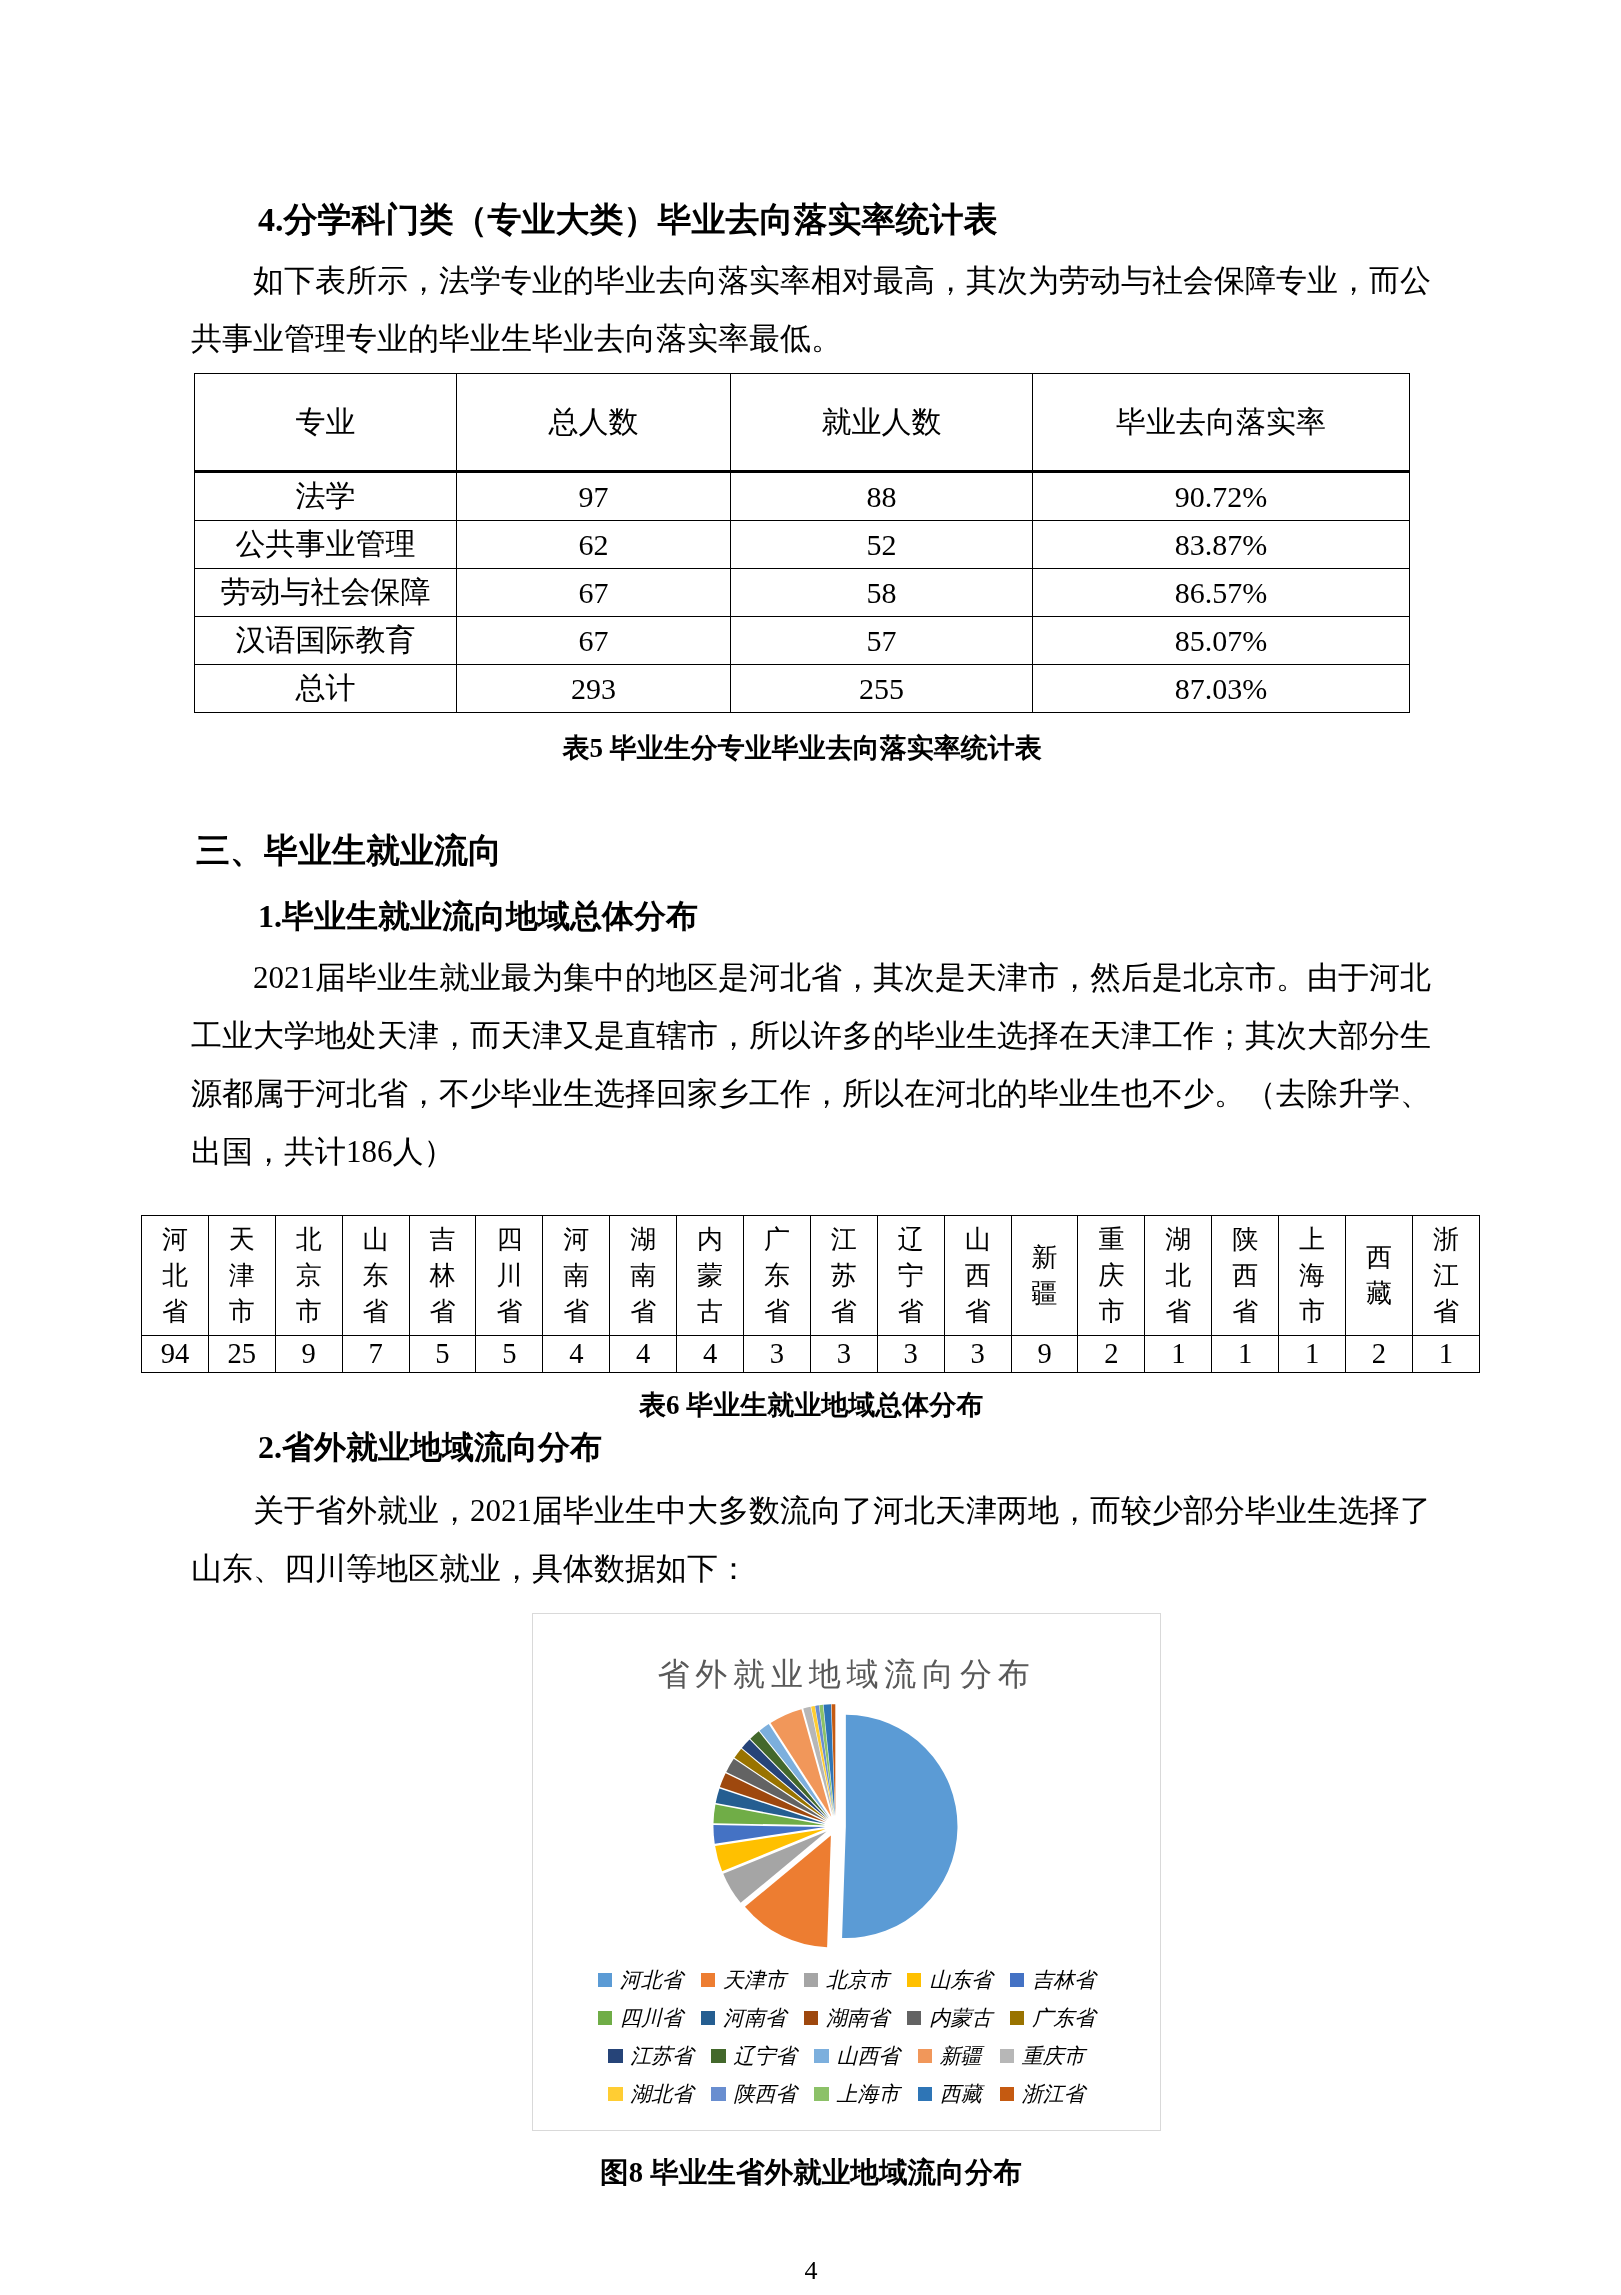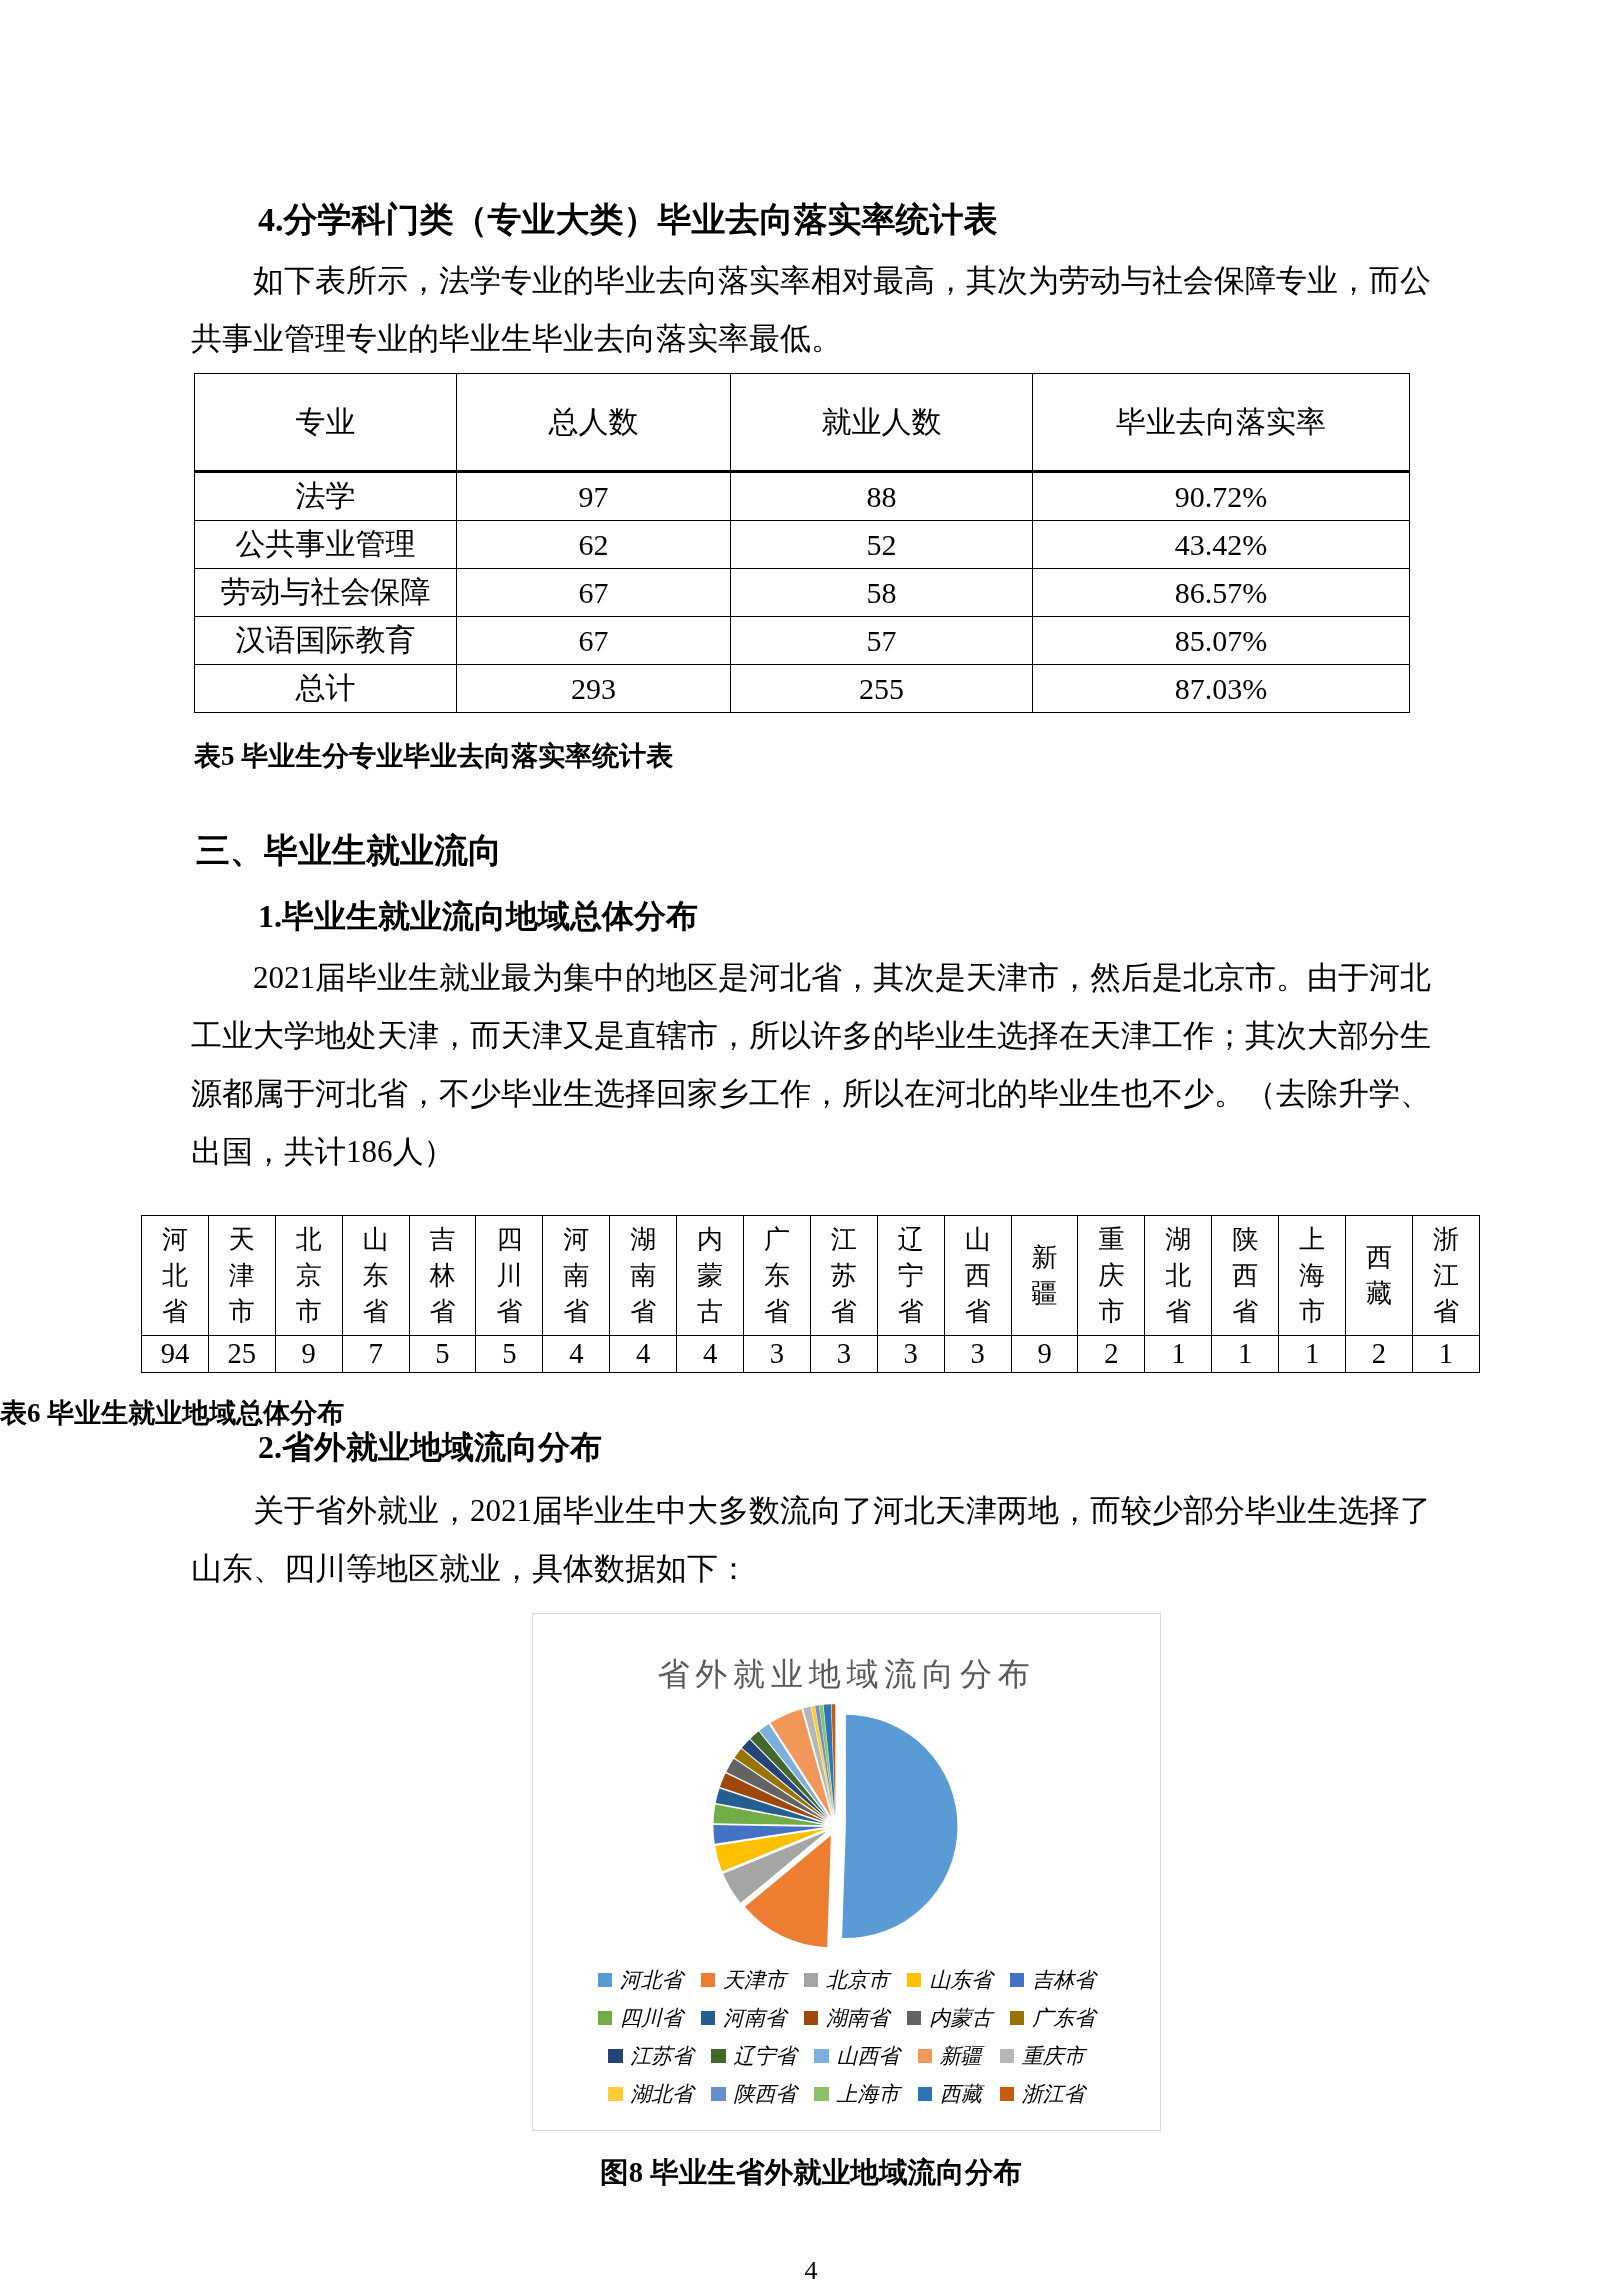--- a/index.html
+++ b/index.html
@@ -3,21 +3,21 @@
 <meta charset="utf-8">
 <style>
   html,body{margin:0;padding:0;}
   body{
     width:1622px;height:2295px;position:relative;background:#ffffff;
     font-family:"Liberation Serif","DejaVu Serif",serif;color:#000;
   }
   .abs{position:absolute;}
   .h-bold{font-weight:bold;}
   .para{width:1240px;left:191px;font-size:31px;line-height:58px;text-align:justify;text-indent:62px;}
-  .caption{font-weight:bold;font-size:27px;line-height:32px;text-align:left;margin-top:8px;}
+  .caption{font-weight:bold;font-size:27px;line-height:32px;text-align:center;}
   
   table.t5{border-collapse:collapse;table-layout:fixed;width:1216px;}
   table.t5 th,table.t5 td{
     border-left:1.3px solid #000;border-right:1.3px solid #000;
     border-top:1.9px solid #000;border-bottom:1.9px solid #000;
     text-align:center;vertical-align:middle;font-size:30px;font-weight:normal;padding:0;margin-left:40px;
   }
   table.t5 tr.hdr th{height:96px;border-bottom:3.2px solid #000;}
   table.t5 td{height:47px;}
   
@@ -65,21 +65,21 @@
       <tr>
         <td>法学</td>
         <td>97</td>
         <td>88</td>
         <td>90.72%</td>
       </tr>
       <tr>
         <td>公共事业管理</td>
         <td>62</td>
         <td>52</td>
-        <td>43.42%</td>
+        <td>83.87%</td>
       </tr>
       <tr>
         <td>劳动与社会保障</td>
         <td>67</td>
         <td>58</td>
         <td>86.57%</td>
       </tr>
       <tr>
         <td>汉语国际教育</td>
         <td>67</td>

